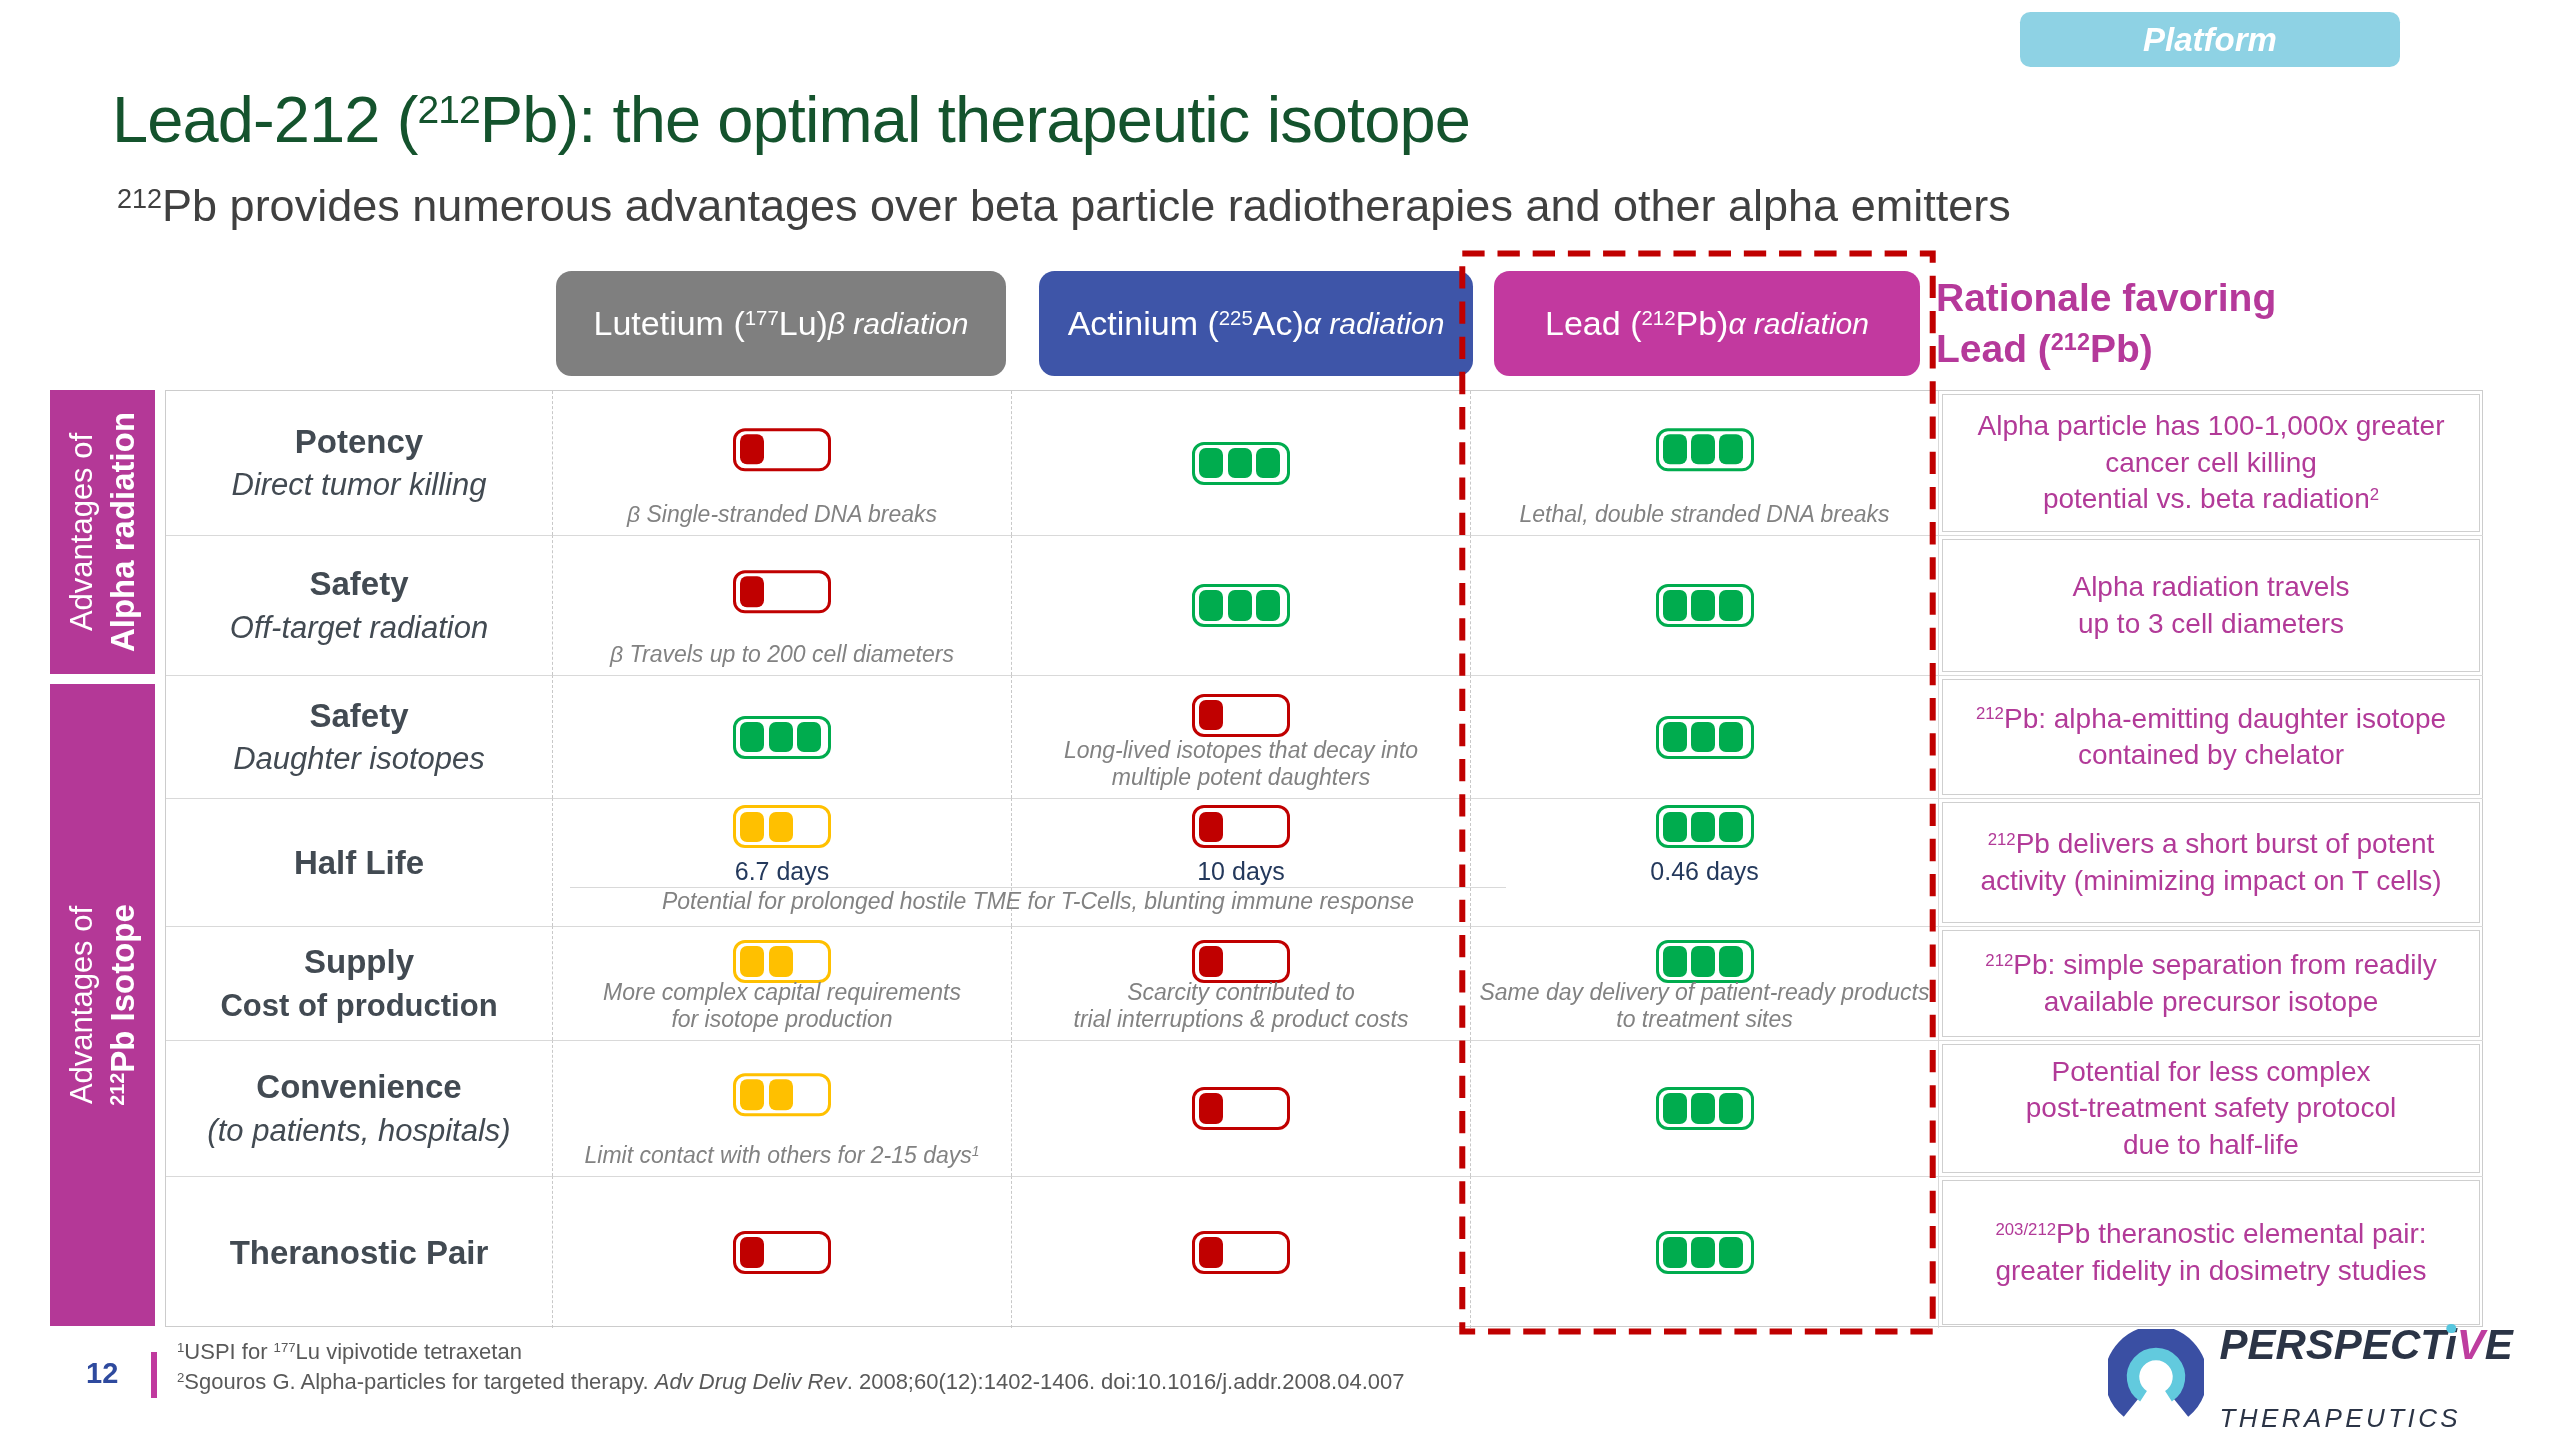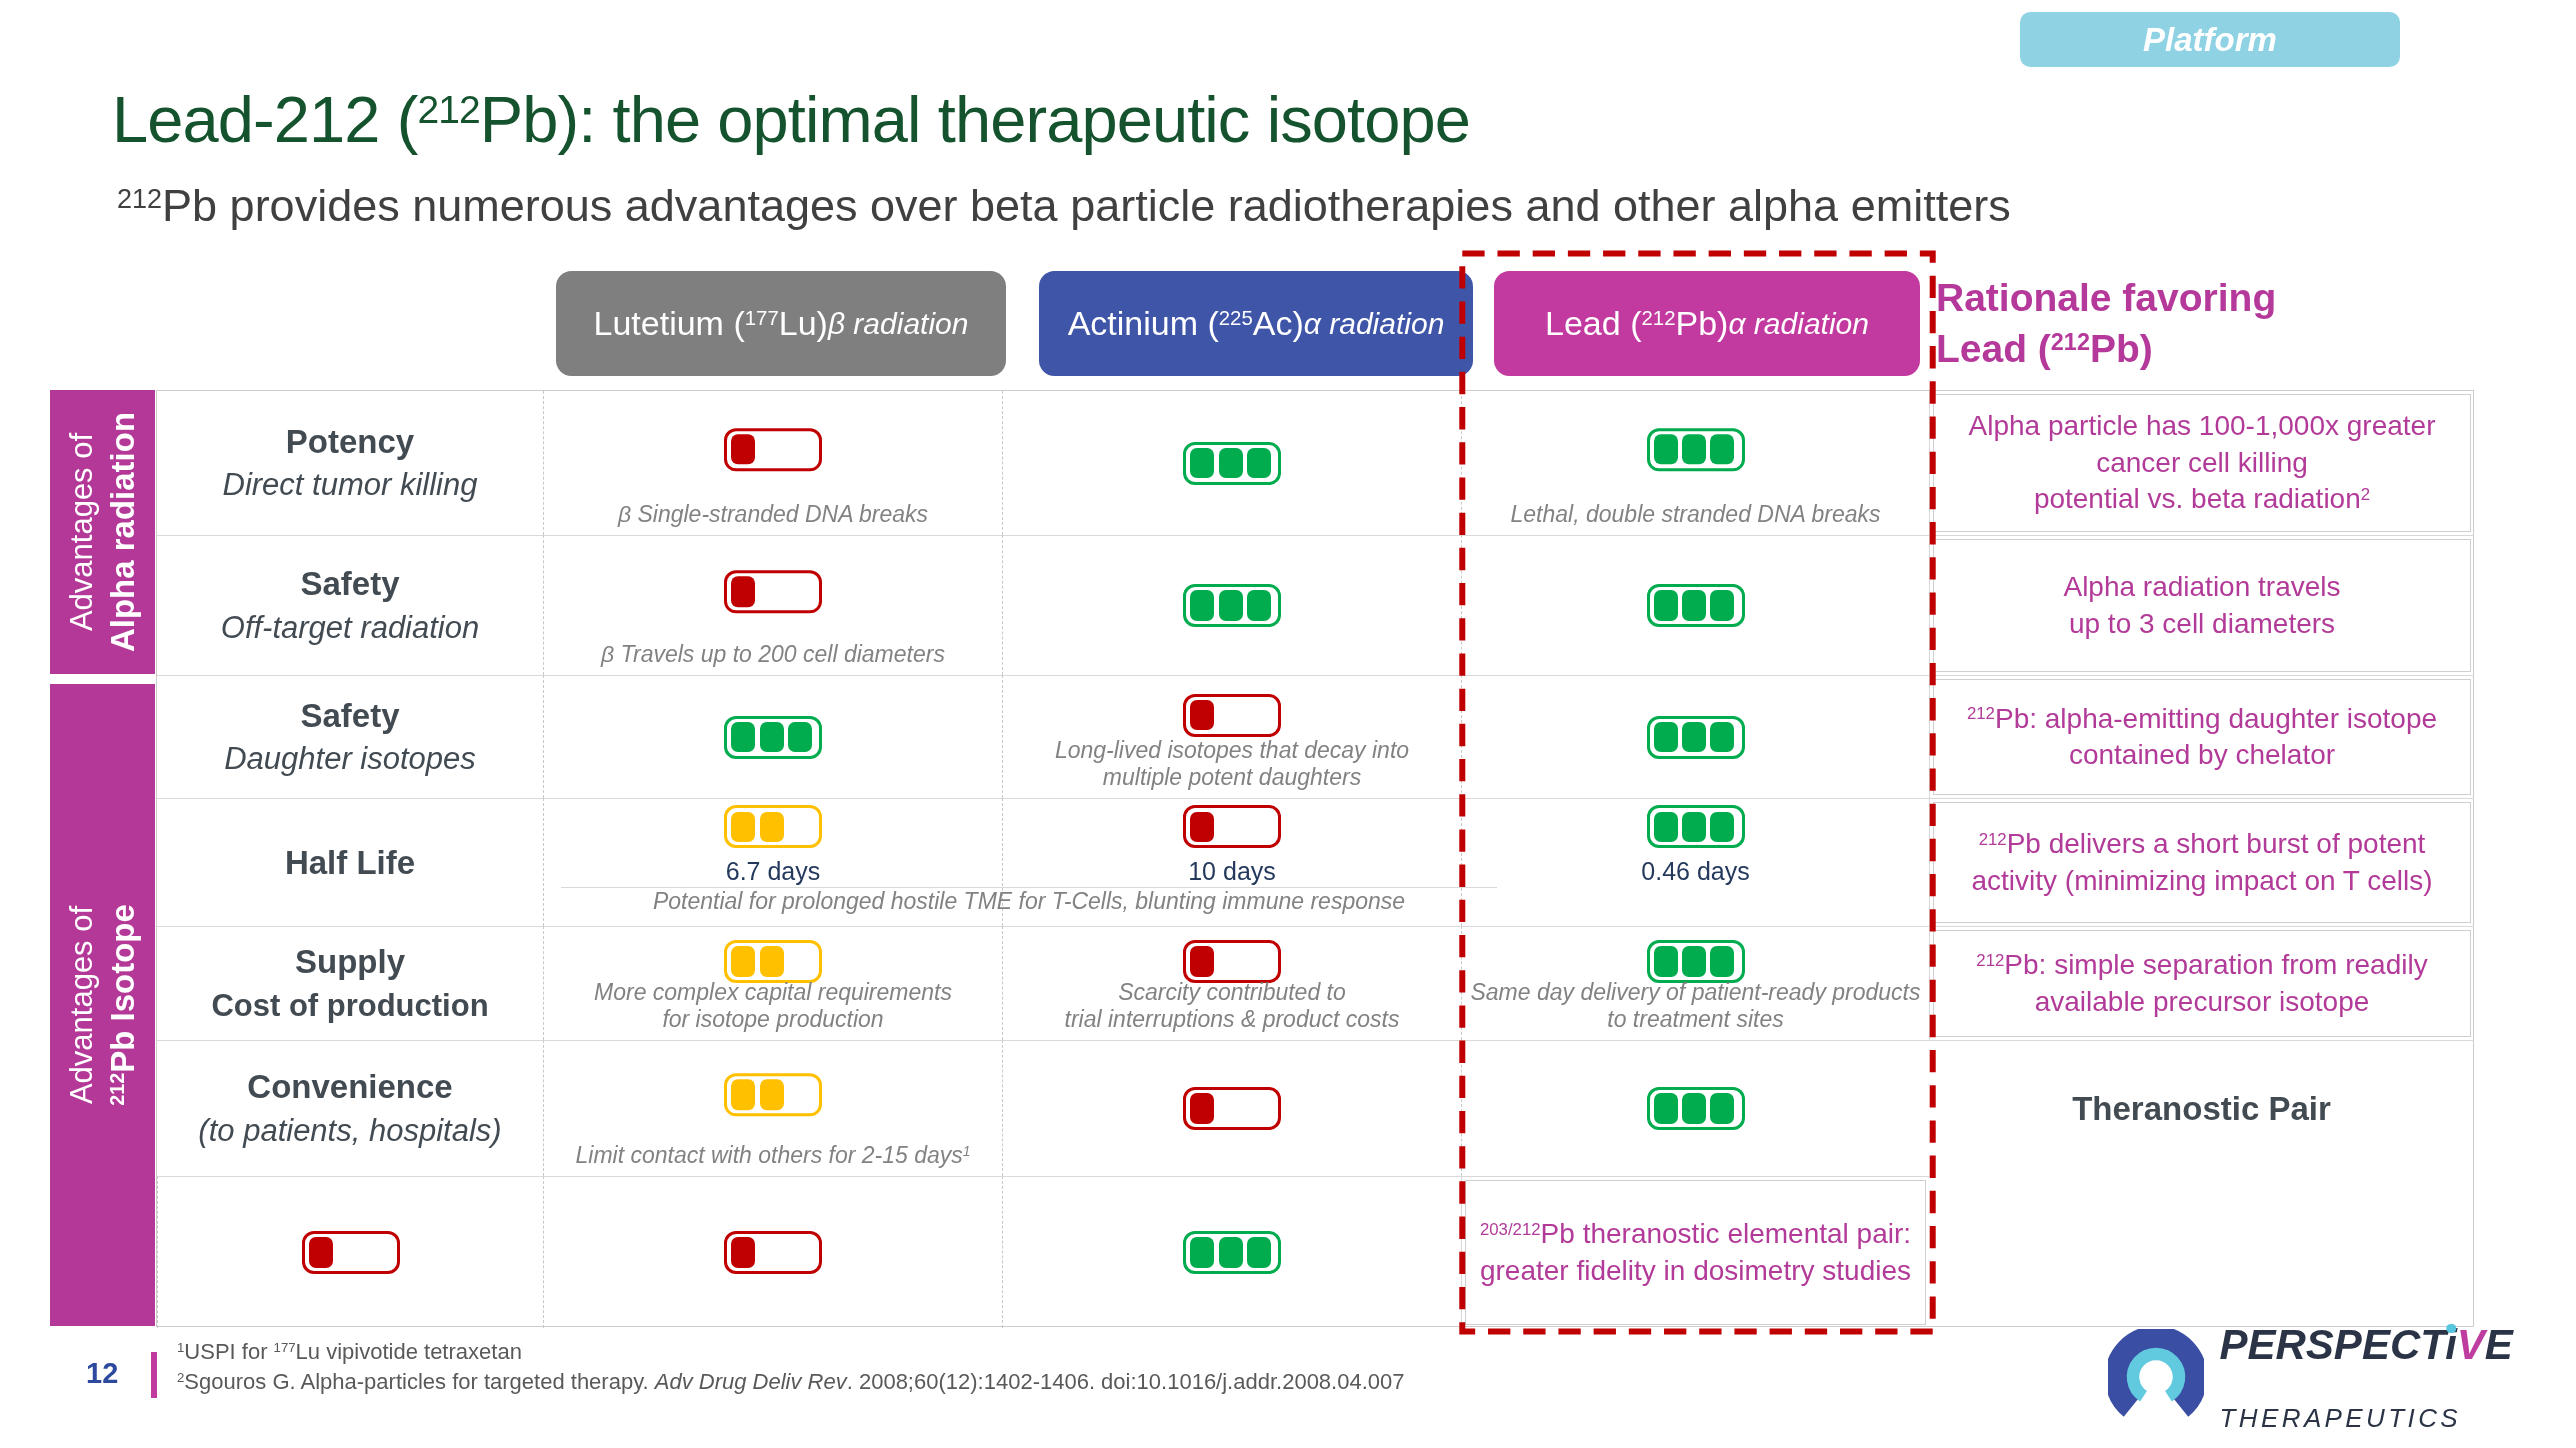--- a/index.html
+++ b/index.html
@@ -35,21 +35,21 @@
   .bar2 { top:684px;  height:642px; }
   .bar-inner { position:absolute; left:50%; top:50%; transform:translate(-50%,-50%) rotate(-90deg);
                display:flex; flex-direction:column; justify-content:center; text-align:center;
                color:#fff; line-height:1.3; }
   .bar1 .bar-inner { width:284px; height:105px; }
   .bar2 .bar-inner { width:642px; height:105px; }
   .bar-l1 { font-size:31px; }
   .bar-l2 { font-size:33px; font-weight:bold; }
 
   
-  .tbl { position:absolute; left:156px; top:390px; width:2318px; height:937px;
+  .tbl { position:absolute; left:165px; top:390px; width:2318px; height:937px;
          display:grid; grid-template-columns:386px 459px 459px 468px 545px;
          grid-template-rows:144px 140px 123px 128px 114px 136px 152px;
          border:1.7px solid #cccccc; background:#fff; }
   .tbl > div:nth-child(n+6) { border-top:1.7px solid #d9d9d9; }
 
   .lbl { display:flex; flex-direction:column; align-items:center; justify-content:center;
          text-align:center; color:#424a52; gap:6.9px; }
   .lbl .l1 { font-size:33px; font-weight:bold; }
   .lbl .l2 { font-size:31px; font-style:italic; }
   .lbl .l2.b { font-style:normal; font-weight:bold; }
@@ -322,20 +322,27 @@
           <span class="sq"></span>
         </span>
     </div>
     <div class="cell">
       <span class="pill pill-green">
           <span class="sq"></span>
           <span class="sq"></span>
           <span class="sq"></span>
         </span>
     </div>
+    <div class="rat">
+      <div class="ratbox">
+          <p><span class="rt">Potential for less complex
+post-treatment safety protocol
+due to half-life</span></p>
+        </div>
+    </div>
 
     <div class="lbl">
       <div class="l1">Theranostic Pair</div>
     </div>
     <div class="cell">
       <span class="pill pill-red">
           <span class="sq"></span>
         </span>
     </div>
     <div class="cell">

